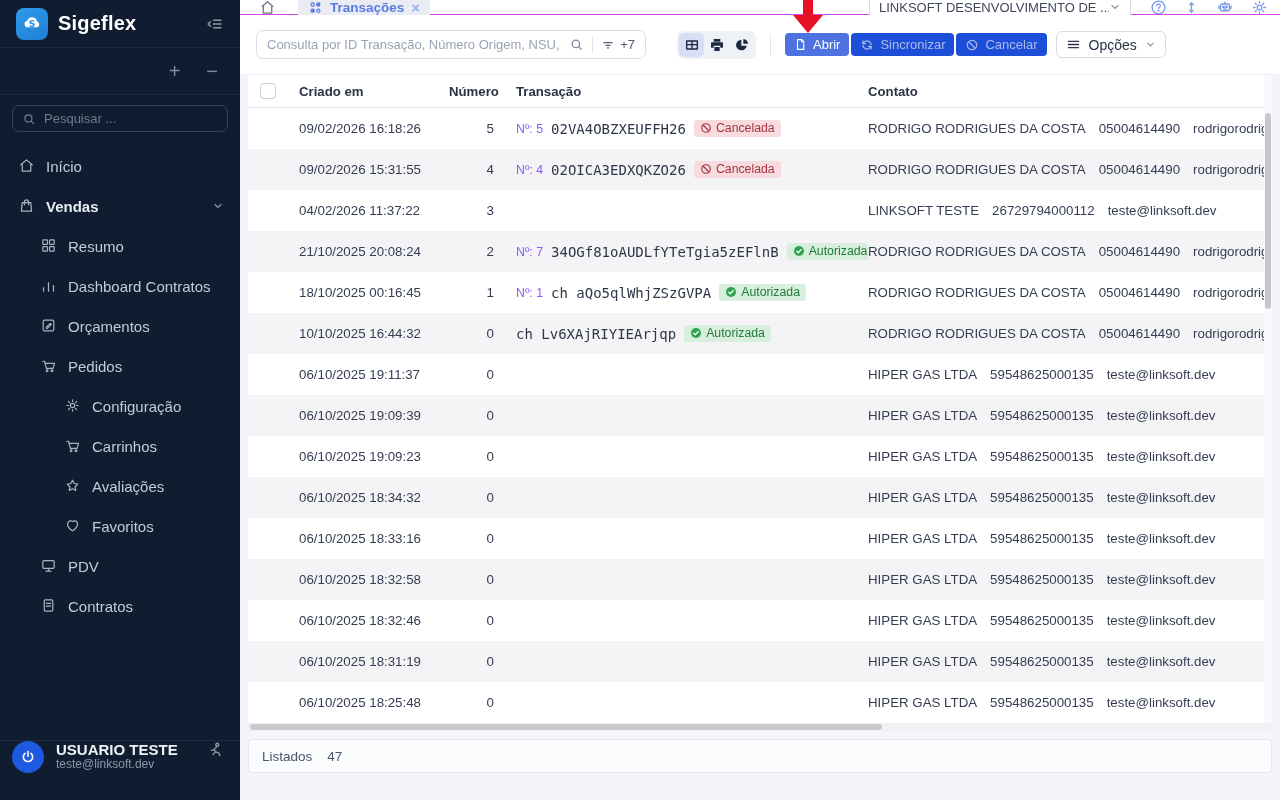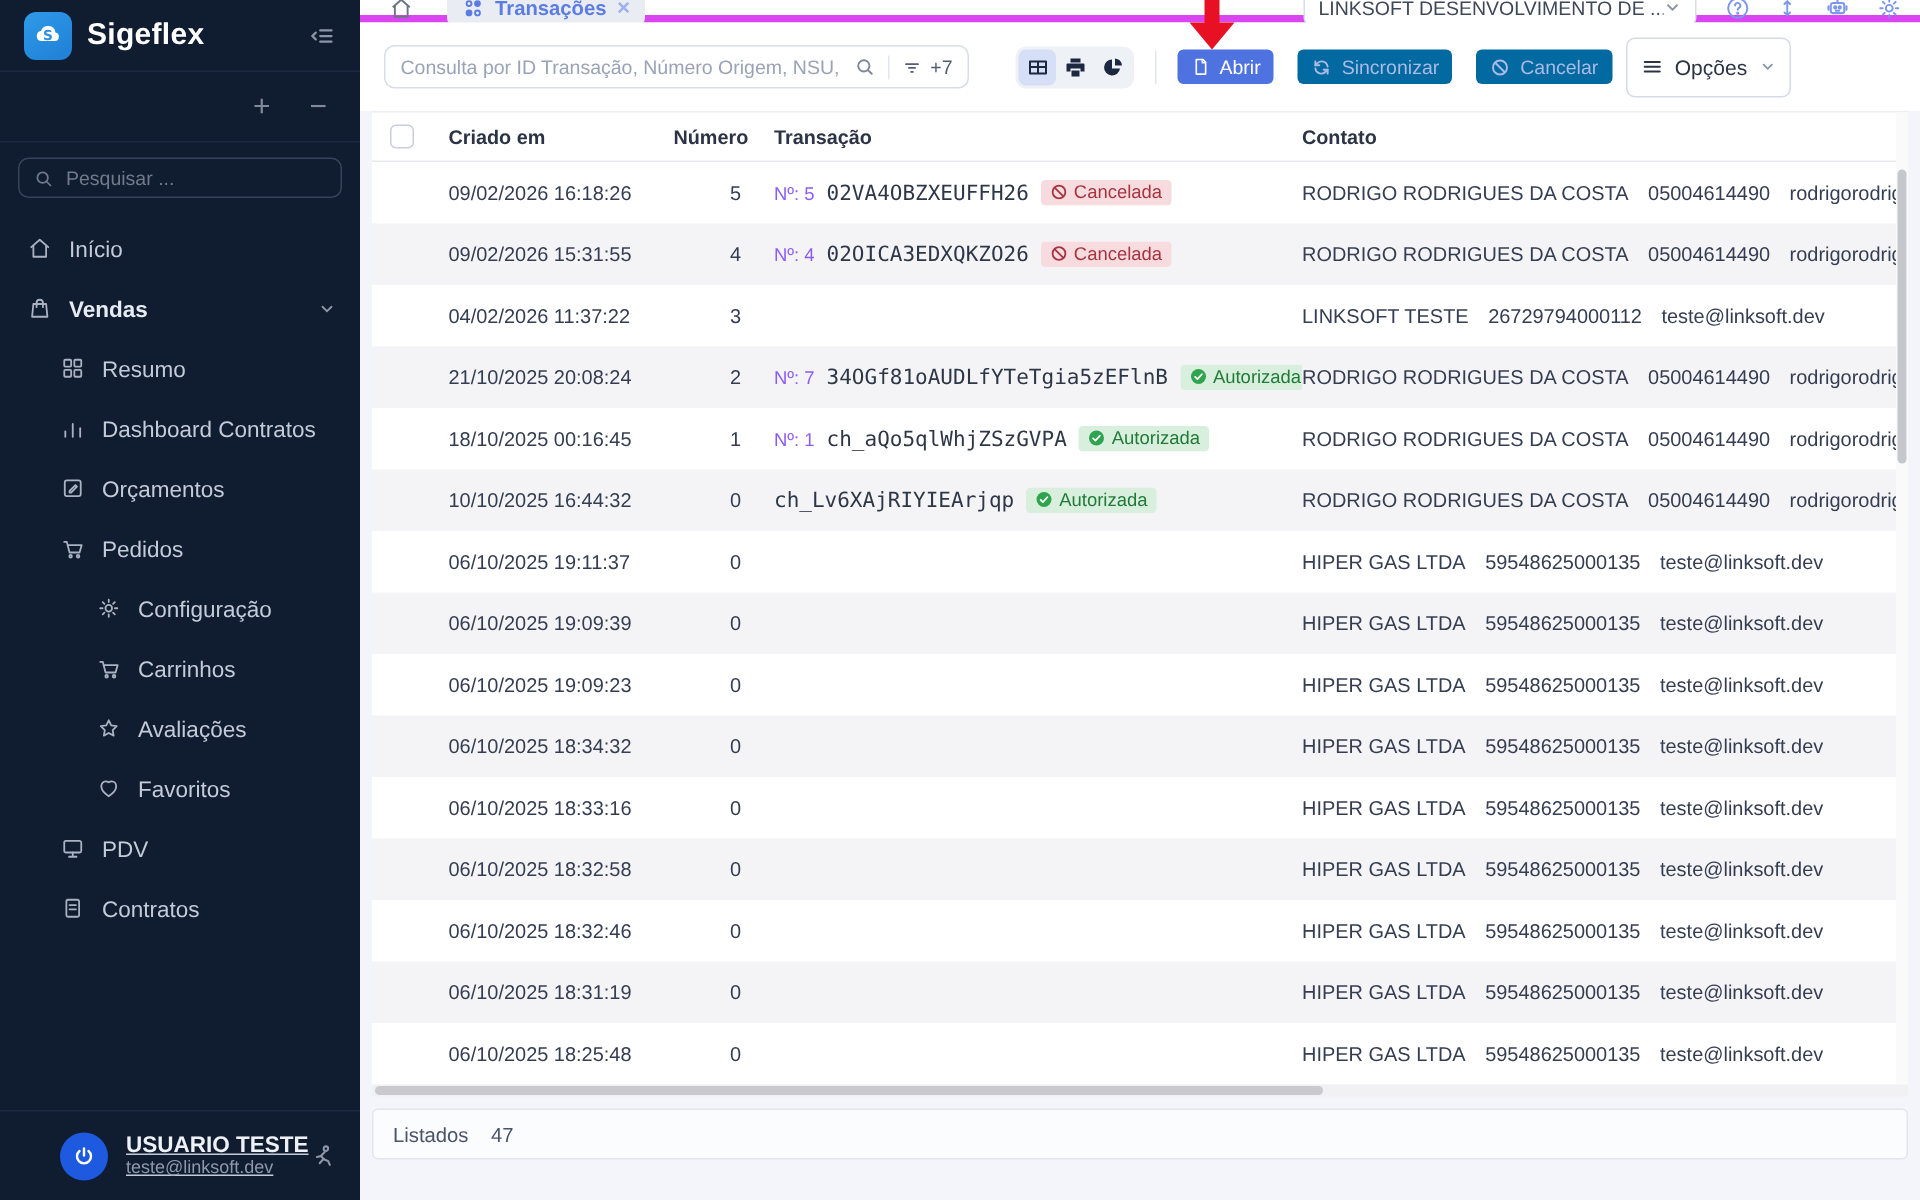--- a/index.html
+++ b/index.html
@@ -20,30 +20,30 @@
   .side-search input::placeholder { color:#6f7b8d; }
   .side-nav { flex:1; overflow:hidden; padding-top:6px; }
   .side-item { height:40px; display:flex; align-items:center; font-size:15px; color:#c3cbd8; cursor:pointer; padding-right:16px; }
   .side-item .icon { width:18px; height:18px; display:flex; flex:0 0 18px; color:#a9b2c2; }
   .side-item .label { margin-left:10px; white-space:nowrap; }
   .side-item .chev { margin-left:auto; color:#8d97a8; display:flex; }
   .side-item.bold { color:#e7ebf3; font-weight:bold; }
   .side-item.lvl1 { padding-left:18px; }
   .side-item.lvl2 { padding-left:40px; }
   .side-item.lvl3 { padding-left:64px; }
-  .side-user { border-top:1px solid #1c2940; height:60px; display:flex; align-items:center; padding:0 16px 0 40px;text-decoration:underline; }
+  .side-user { border-top:1px solid #1c2940; height:60px; display:flex; padding:0 16px 0 12px; }
   .avatar { width:32px; height:32px; border-radius:50%; background:#1d5ae0; display:flex; align-items:center; justify-content:center; color:#fff; flex:0 0 32px; }
   .user-meta { margin-left:12px; line-height:1.15; }
   .user-name { color:#eef1f6; font-weight:bold; font-size:15px; }
   .user-email { color:#8d98ab; font-size:12px; }
   .user-action { margin-left:auto; color:#8d97a8; display:flex; cursor:pointer; }
 
   
   .main { flex:1; display:flex; flex-direction:column; position:relative; background:#f3f5fa; }
-  .topbar { height:15px; background:#fff; border-bottom:5px solid #d946ef; display:flex; align-items:center; padding:0 12px 0 19px; gap:10px; }
+  .topbar { height:15px; background:#fff; border-bottom:1px solid #d946ef; display:flex; align-items:center; padding:0 12px 0 19px; gap:10px; }
   .home-btn { color:#6b7486; display:flex; cursor:pointer; margin-right:12px; }
   .tab { background:#e9ecf2; border-radius:6px; height:25px; display:flex; align-items:center; gap:7px; padding:0 10px; cursor:pointer; }
   .tab .tab-label { color:#5b7ce2; font-weight:bold; font-size:13.5px; }
   .tab .tab-icon { color:#5b7ce2; display:flex; }
   .tab .tab-close { color:#9db0ef; font-size:15px; font-weight:bold; line-height:1; cursor:pointer; }
   .topbar-right { margin-left:auto; display:flex; align-items:center; gap:17px; }
   .company-select { width:262px; height:25px; border:1px solid #d8dce6; border-radius:6px; background:#fff; display:flex; align-items:center; padding:0 9px; cursor:pointer; margin-right:2px; }
   .company-select .sel-text { font-size:13px; color:#3f4859; white-space:nowrap; overflow:hidden; flex:1; }
   .company-select .sel-chev { color:#8a93a6; display:flex; }
   .top-icon { color:#7b96ea; display:flex; cursor:pointer; }
@@ -55,22 +55,22 @@
   .search-box .s-icon { color:#7d879b; display:flex; }
   .sb-divider { width:1px; height:16px; background:#e3e6ee; }
   .filter-part { display:flex; align-items:center; gap:5px; color:#535d73; font-size:13px; }
   .view-toggle { margin-left:31px; background:#eef1f6; border-radius:7px; display:flex; padding:2px; }
   .vt-btn { width:25px; height:24px; border-radius:5px; display:flex; align-items:center; justify-content:center; color:#1c2740; cursor:pointer; }
   .vt-btn.active { background:#d7dff7; }
   .tb-sep { width:1px; height:22px; background:#e3e6ee; margin:0 14px; }
   .btn { height:23px; border:none; border-radius:4px; display:flex; align-items:center; gap:6px; font-size:13px; padding:0 9px; cursor:pointer; font-family:inherit; }
   .btn .b-icon { display:flex; }
   .btn-primary { background:#4e73e1; color:#fff; position:relative; }
-  .btn-disabled { background:#0369a1; color:#a9bbe6; cursor:default; margin-left:16px; }
-  .btn-outline { background:#fff; border:1px solid #d6dae6; color:#2b3344; height:40px; border-radius:6px; margin-left:9px; gap:8px; font-size:14px; }
+  .btn-disabled { background:#1d4ed8; color:#a9bbe6; cursor:default; margin-left:2px; }
+  .btn-outline { background:#fff; border:1px solid #d6dae6; color:#2b3344; height:27px; border-radius:6px; margin-left:9px; gap:8px; font-size:14px; }
   .btn-outline .b-chev { color:#8a93a6; display:flex; }
 
   
   .annot-arrow { position:absolute; left:8px; top:-45px; width:30px; height:45px; z-index:50; pointer-events:none; }
   .annot-arrow .shaft { position:absolute; left:10px; top:0; width:10px; height:28px; background:#e81123; }
   .annot-arrow .head { position:absolute; left:0; top:27px; width:0; height:0; border-left:15px solid transparent; border-right:15px solid transparent; border-top:18px solid #e81123; }
 
   
   .table-wrap { margin-left:8px; width:1024px; background:#fff; border-top:1px solid #eceef3; position:relative; }
   .thead { height:33px; display:flex; align-items:center; border-bottom:1px solid #e8e9ee; font-size:13.2px; font-weight:bold; color:#2b3344; }

